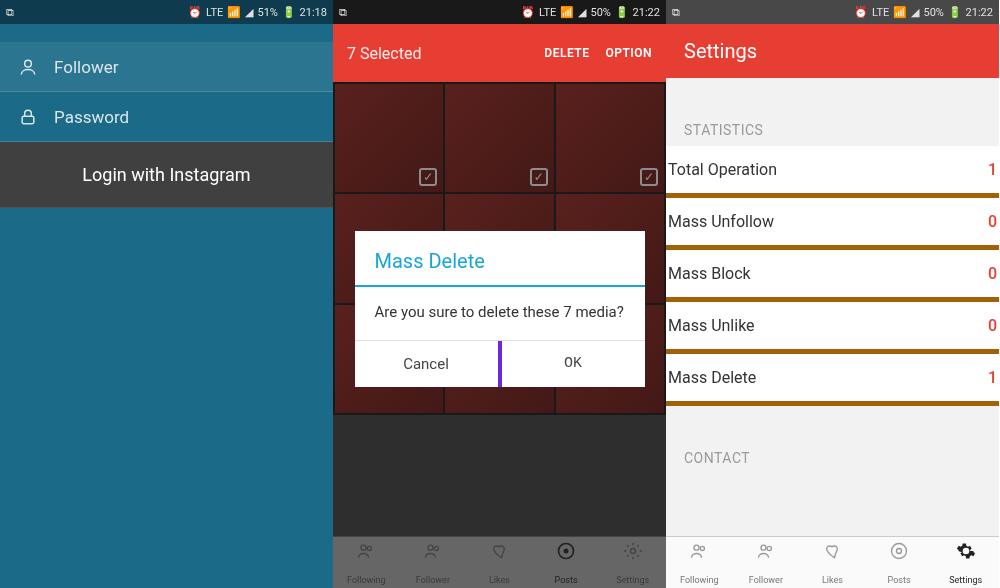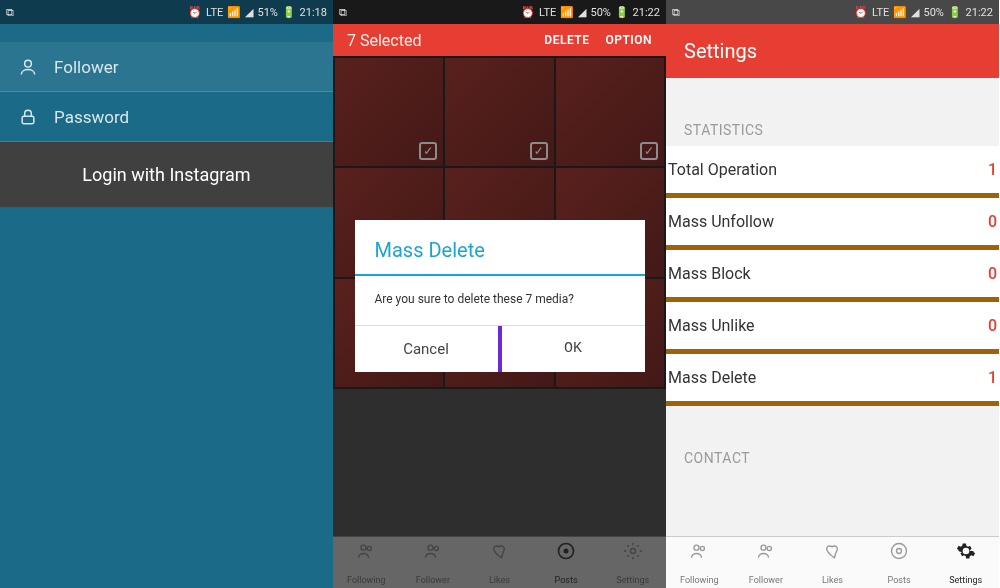--- a/index.html
+++ b/index.html
@@ -13,32 +13,32 @@
 .screen1 .statusbar { background: #0e3c4e; }
 .sb-left { display:flex; align-items:center; gap:4px; }
 .sb-right { display:flex; align-items:center; gap:4px; }
 .ico { display:inline-block; }
 
 .login-row { height: 50px; display: flex; align-items: center; padding: 0 18px; border-bottom: 1px solid rgba(255,255,255,0.15); color: #d9e6ec; font-size: 17px; }
 .login-row.first { background: rgba(255,255,255,0.08); margin-top: 18px; }
 .login-row .icon { width: 22px; margin-right: 14px; }
 .login-btn { height: 66px; background: #404040; color: #fff; display: flex; align-items: center; justify-content: center; font-size: 18px; border-bottom: 1px solid rgba(255,255,255,0.1); }
 
-.s2-header { height: 32px; background: #e73e33; color: #fff; display: flex; align-items: center; padding: 0 14px; font-size: 16px; }
+.s2-header { height: 58px; background: #e73e33; color: #fff; display: flex; align-items: center; padding: 0 14px; font-size: 16px; }
 .s2-header .title { flex: 1; opacity: 0.9; }
 .s2-header .act { font-size: 12px; font-weight: 600; letter-spacing: 0.5px; margin-left: 16px; }
 
 .grid { display: grid; grid-template-columns: repeat(3, 1fr); gap: 2px; padding: 2px; background: #2e2e2e; }
 .cell { aspect-ratio: 1; background: linear-gradient(135deg,#a33c36,#7a2e2a); position: relative; }
 .cell .chk { position:absolute; right:6px; bottom:6px; width:18px; height:18px; border:2px solid #fff; border-radius:3px; display:flex;align-items:center;justify-content:center; color:#fff; font-size:12px;}
 .s2-overlay { position:absolute; inset:0; background: rgba(0,0,0,0.45); display:flex; align-items:center; justify-content:center; }
 
 .dialog { width: 290px; background: #fff; }
 .dialog .dtitle { color: #1aa6d4; font-size: 20px; padding: 18px 20px 12px; border-bottom: 2px solid #1aa6d4; }
-.dialog .dmsg { padding: 16px 20px 18px; font-size: 12px; color: #333; line-height: 1.3; }
+.dialog .dmsg { padding: 16px 20px 18px; font-size: 15px; color: #333; line-height: 1.3; }
 .dialog .dbtns { display:flex; border-top: 1px solid #ddd; }
 .dialog .dbtn { flex:1; text-align:center; padding: 14px 0; font-size:15px; color:#444; border-right:4px solid #6d28d9; }
 .dialog .dbtn:last-child { border-right:none;font-family:Liberation Mono, monospace; }
 
 .navbar { height: 52px; display:flex; border-top:1px solid #ccc; background:#fafafa; }
 .screen2 .navbar { background:#666; border-top:1px solid #444; }
 .navitem { flex:1; display:flex; flex-direction:column; align-items:center; justify-content:center; font-size:9px; color:#777; gap:14px;}
 .screen2 .navitem { color:#3a3a3a; }
 .navitem.active { color:#222; }
 .navitem .nicon { width:20px; height:20px; }

